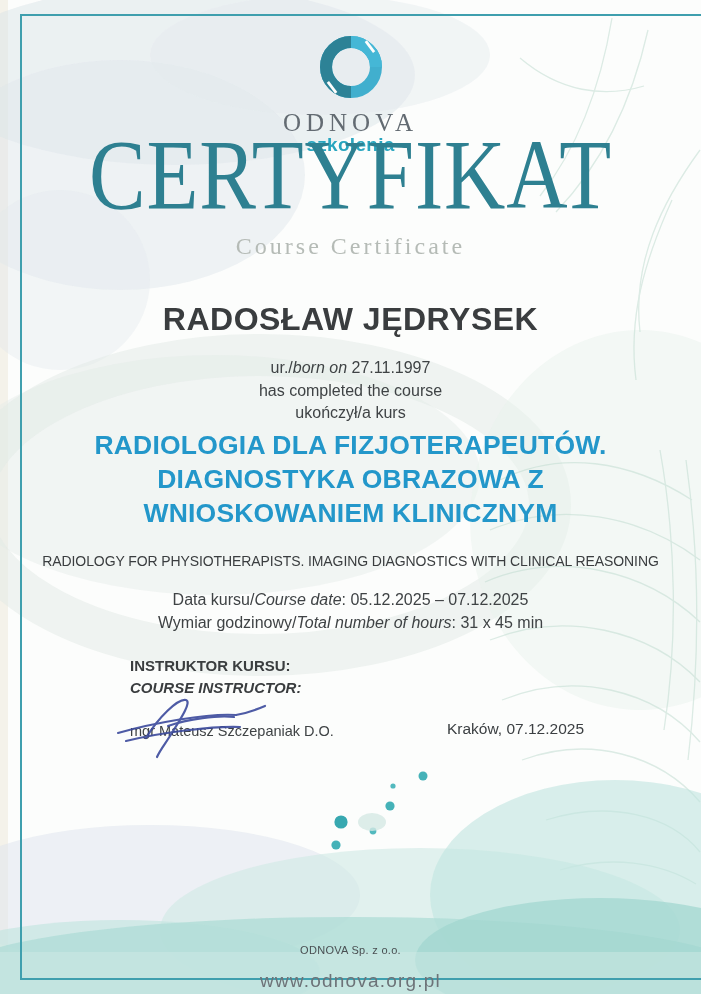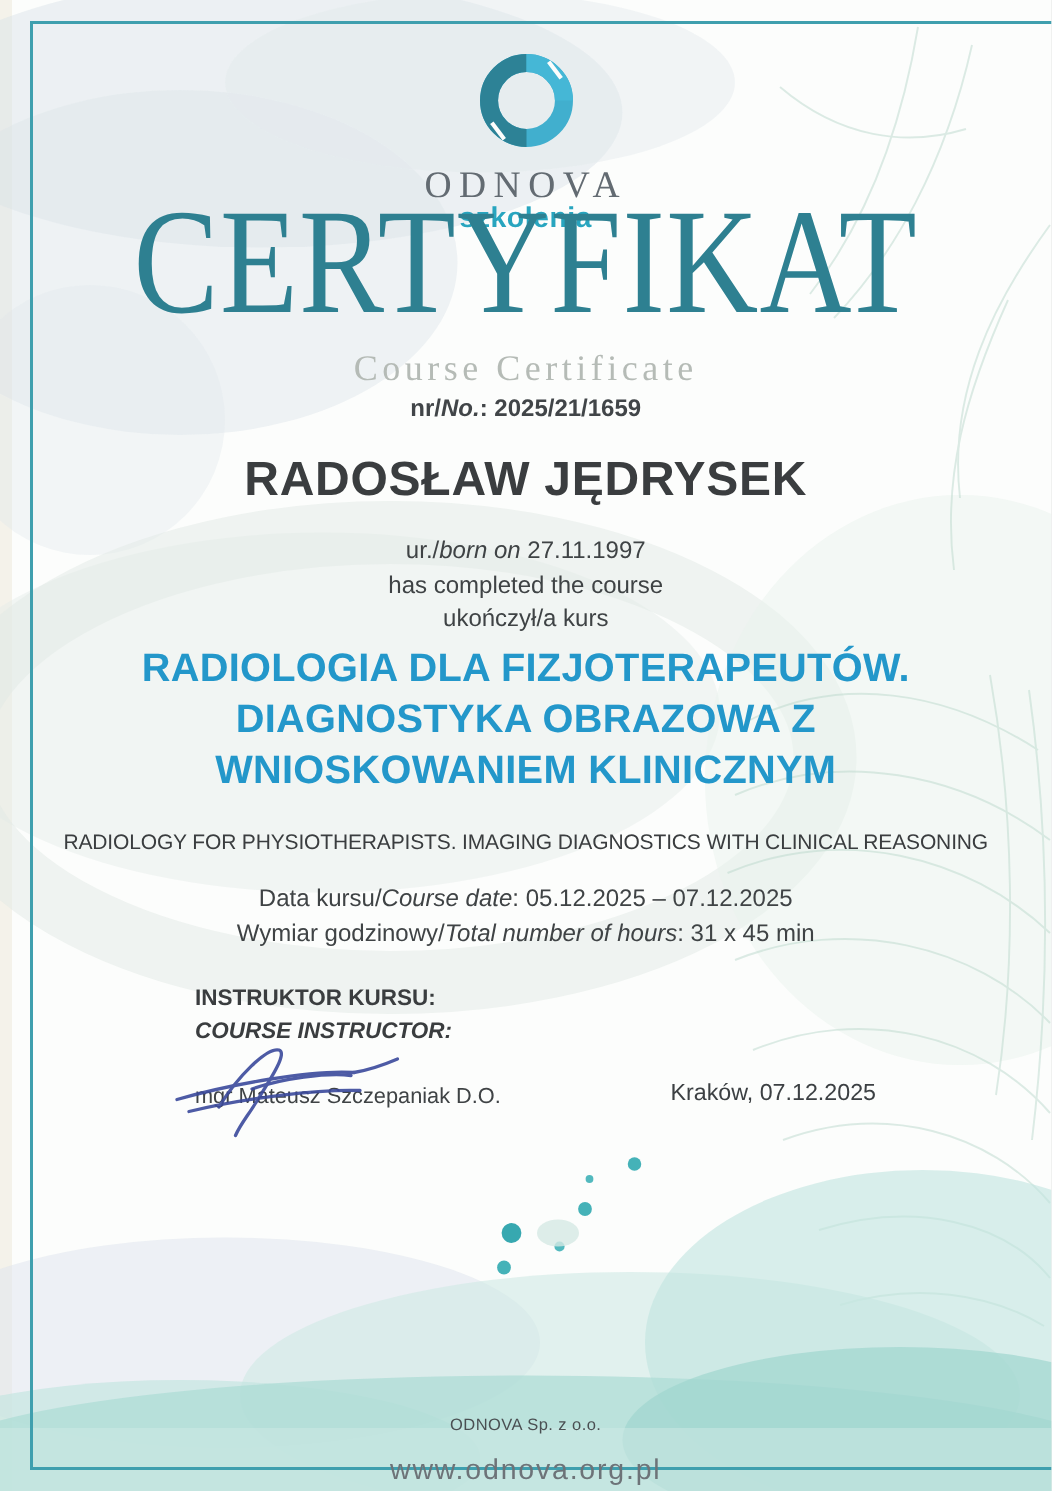--- a/index.html
+++ b/index.html
@@ -128,23 +128,20 @@
       <line x1="56" y1="12" x2="65" y2="24" stroke="#fdfdfc" stroke-width="3"></line>
       <line x1="15" y1="56" x2="24" y2="68" stroke="#fdfdfc" stroke-width="3"></line>
     </svg>
     <div class="logo-word">ODNOVA</div>
     <div class="logo-sub">szkolenia</div>
   </div>
 
   <div class="layer cert-title">CERTYFIKAT</div>
   <div class="layer cert-sub">Course Certificate</div>
 
-  <div class="layer cert-no">
-    <span>nr/</span><span class="it">No.</span><span>: 2025/21/1659</span>
-  </div>
 
   <div class="layer recipient">RADOSŁAW JĘDRYSEK</div>
 
   <div class="layer details">
     <div>
       <span>ur./</span><span class="it">born on</span><span> 27.11.1997</span>
     </div>
     <div>has completed the course</div>
     <div>ukończył/a kurs</div>
   </div>

